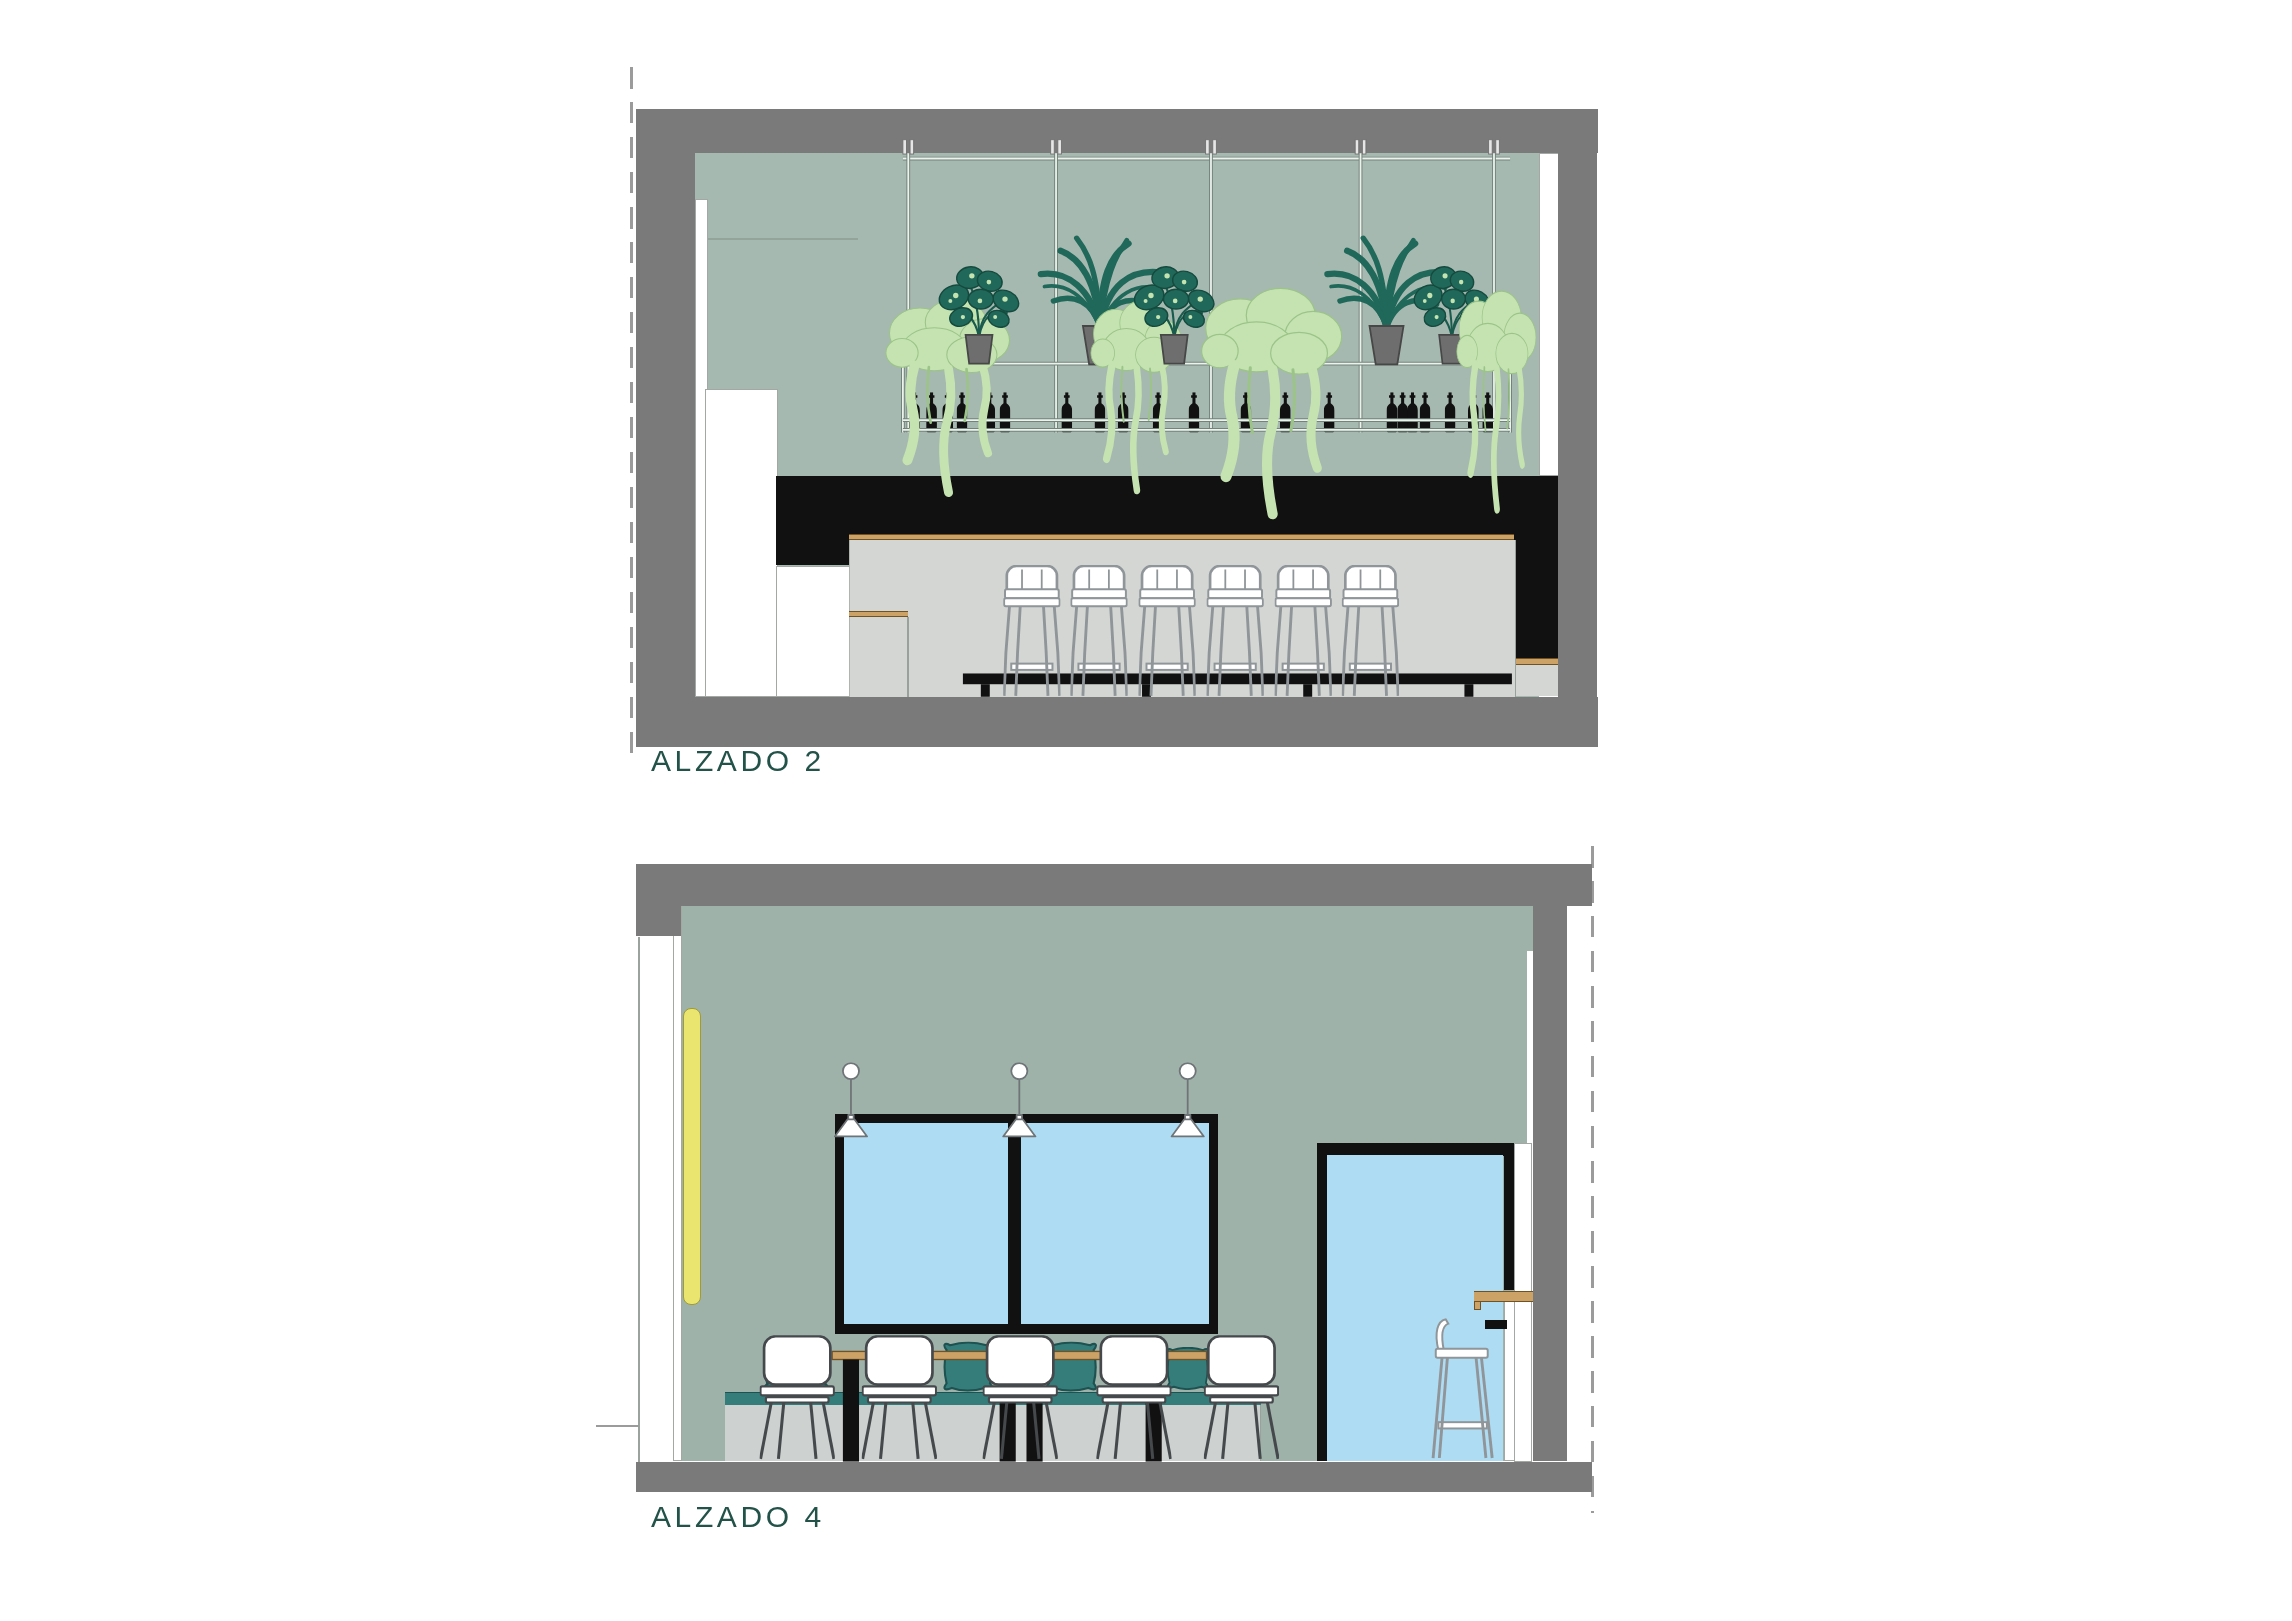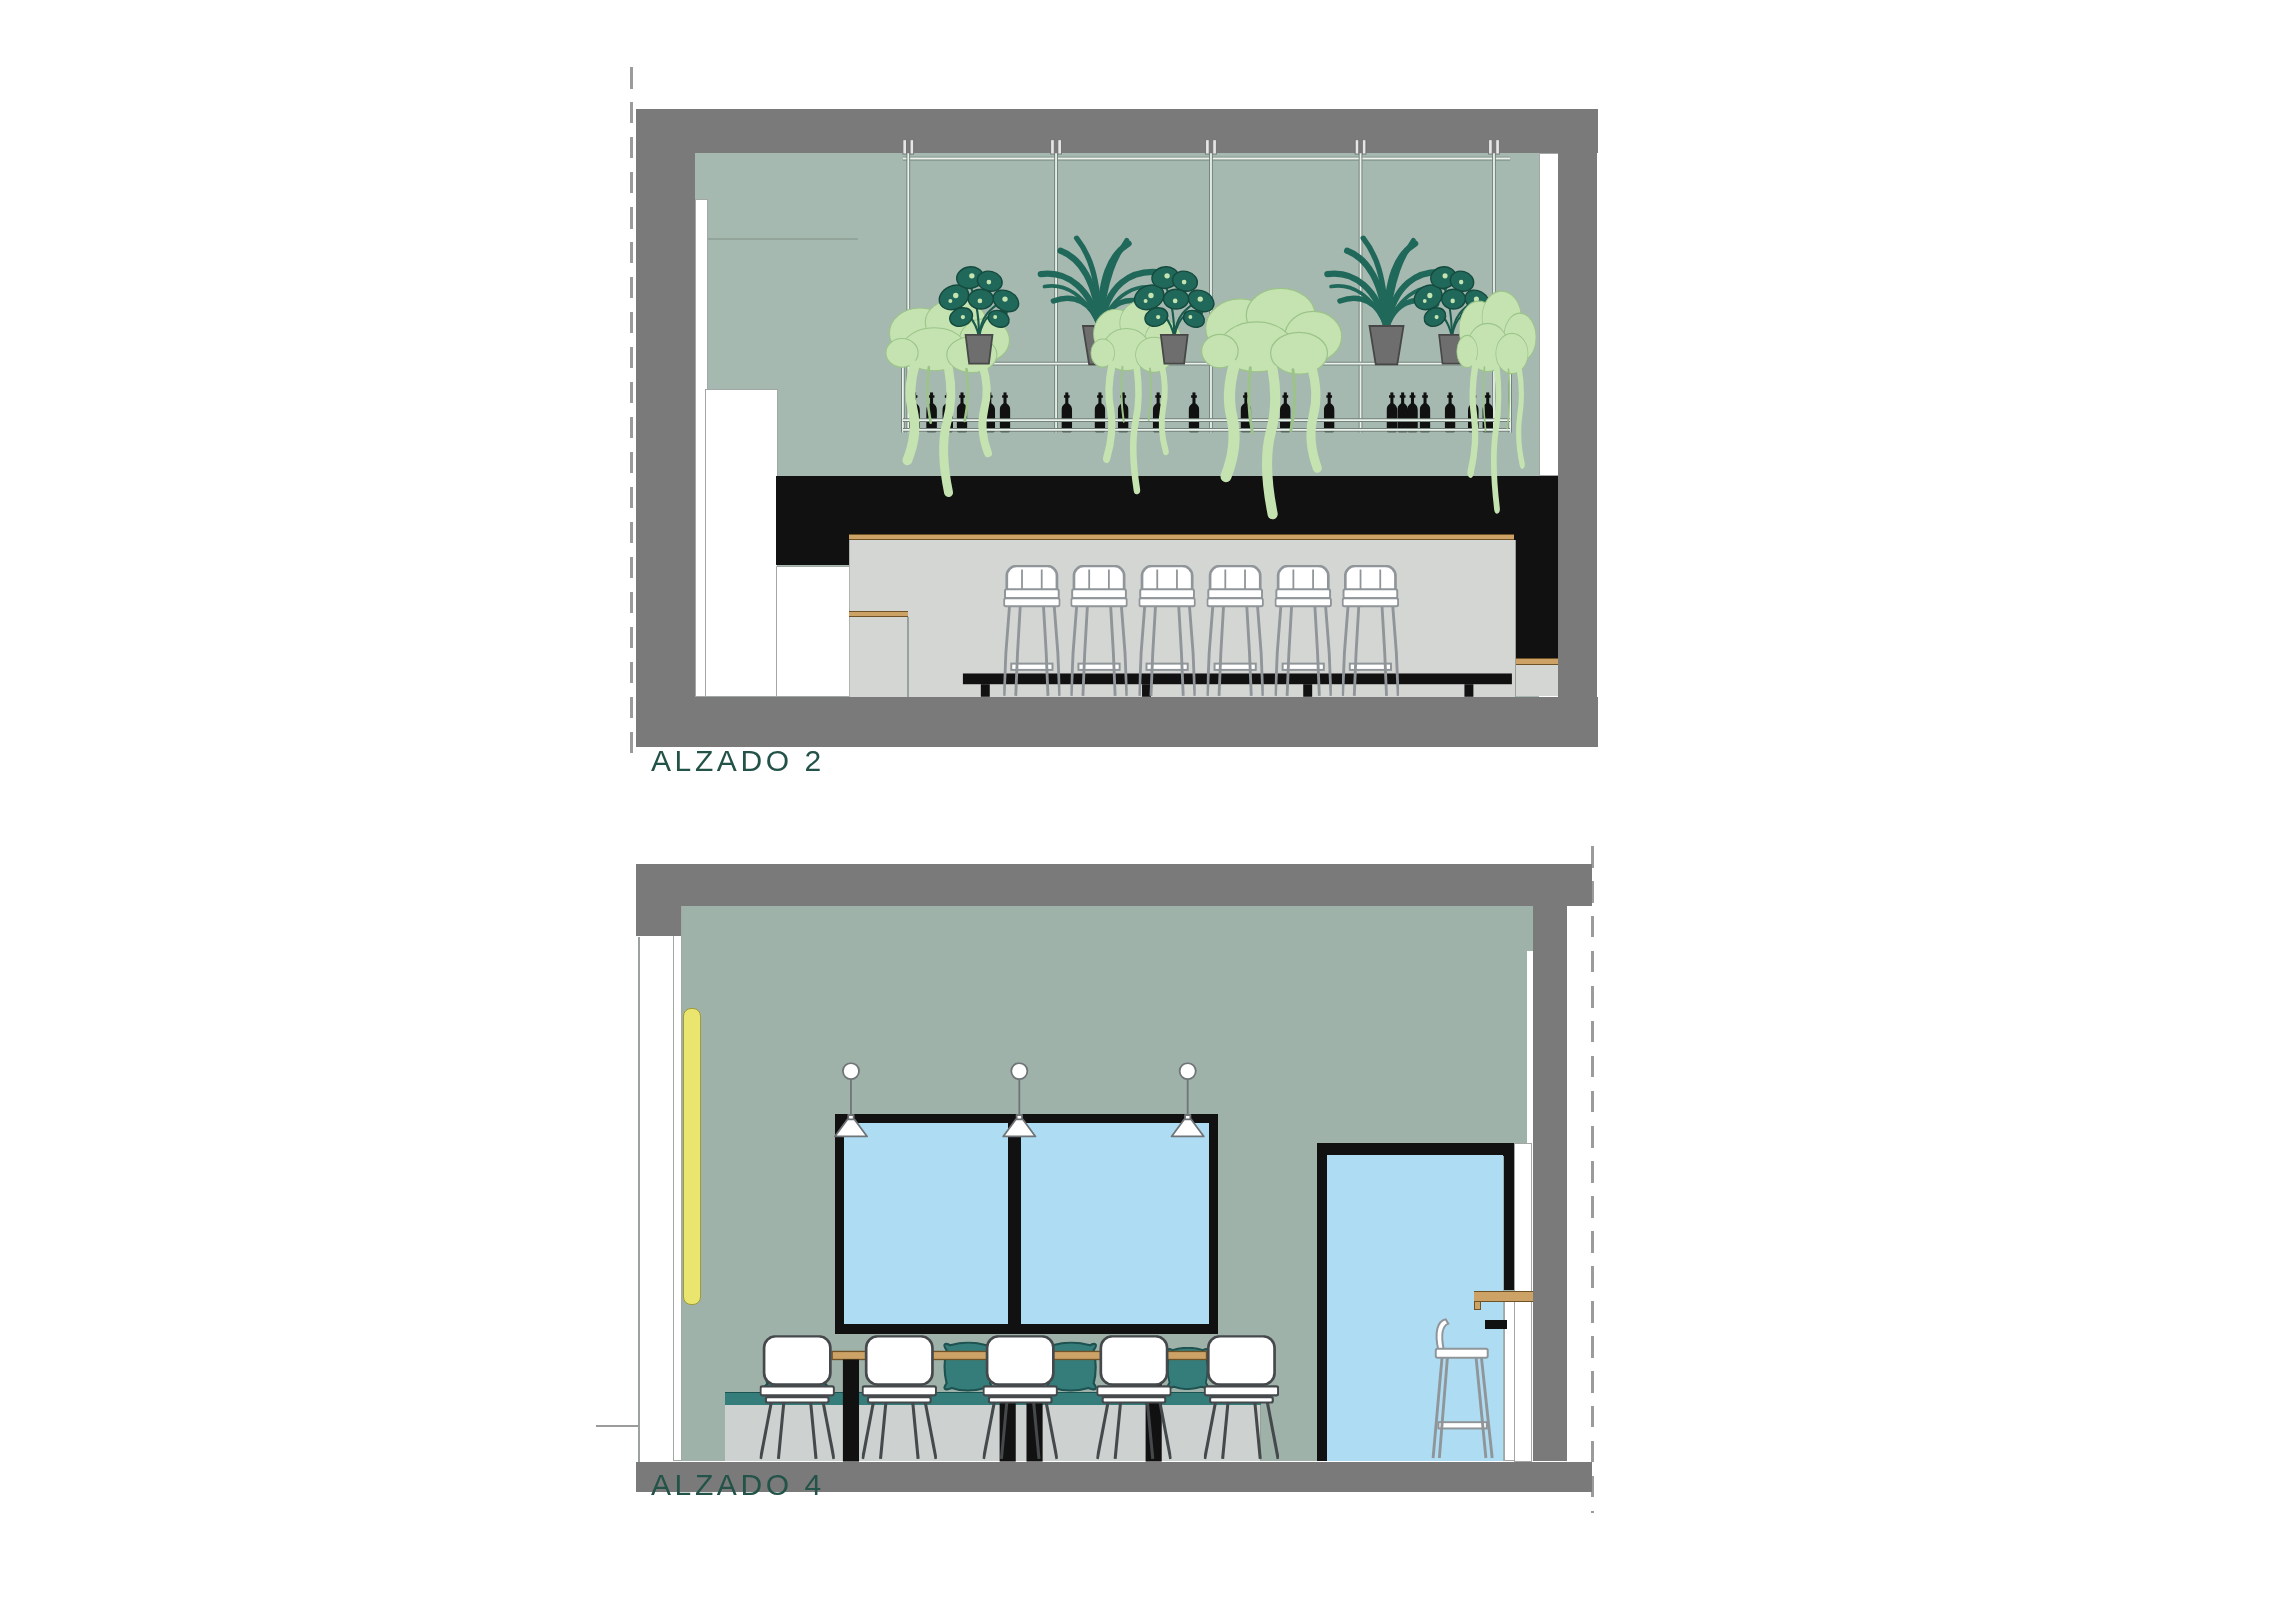--- a/index.html
+++ b/index.html
@@ -66,21 +66,21 @@
   .d2-door-right{left:1504px;top:1155px;width:10.7px;height:135px;}
   .d2-door-glass{left:1327px;top:1155px;width:176px;height:306px;background:var(--glass-blue);}
   .d2-jamb{left:1514px;top:1143px;width:18px;height:319px;}
   .d2-under-ledge{left:1504px;top:1301px;width:10.7px;height:160px;}
   .d2-ledge{left:1474px;top:1291px;width:60px;height:10.7px;}
   .d2-ledge-hook{left:1474px;top:1301px;width:7.2px;height:9px;background:var(--wood-tan);border:0.9px solid var(--wood-edge);box-sizing:border-box;}
   .d2-handle{left:1485px;top:1320px;width:21.5px;height:9px;}
   .d2-bench-teal{left:725px;top:1392px;width:536px;height:13.4px;background:var(--cushion-teal);border-top:1.8px solid var(--cushion-teal-dark);box-sizing:border-box;}
   .d2-bench{left:725px;top:1405px;width:536px;height:56px;background:var(--bench-gray);border-right:1.8px solid #9aa09c;box-sizing:border-box;}
   .d2-tick{left:596px;top:1425px;width:43px;height:1.8px;background:#9b9b9b;}
-  .d2-label{left:651px;top:1470px;}
+  .d2-label{left:651px;top:1502px;}
 
   
   .overlay{position:absolute;left:0;top:0;width:2293px;height:1621px;pointer-events:none;}
   .lnD{stroke:var(--line-dark);stroke-width:4.2;fill:none;}
   .lnL{stroke:var(--line-light);stroke-width:2;fill:none;}
   .hook{fill:#e6e6e6;stroke:#6f6f6f;stroke-width:1;}
   .blackfill{fill:var(--ink-black);}
   .wood{fill:var(--wood-tan);stroke:var(--wood-edge);stroke-width:1.5;}
   .st-f{fill:#fff;stroke:var(--outline-gray);stroke-width:3;}
   .st-f2{fill:#fff;stroke:var(--outline-gray);stroke-width:2.2;}

